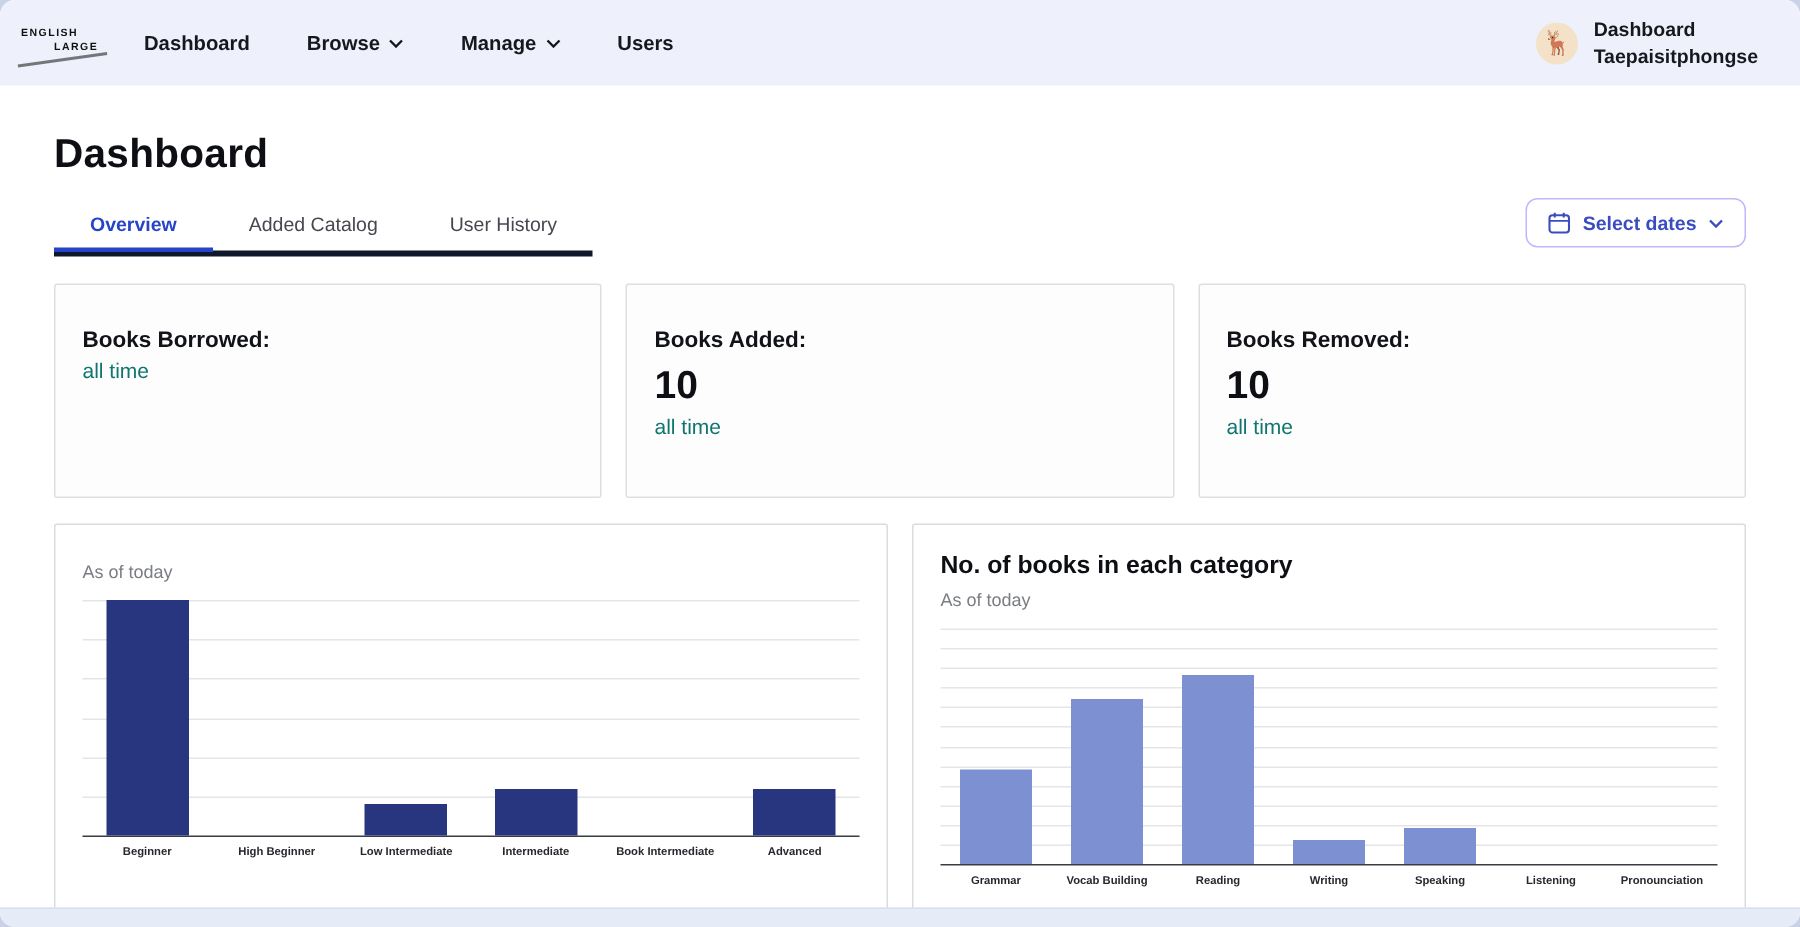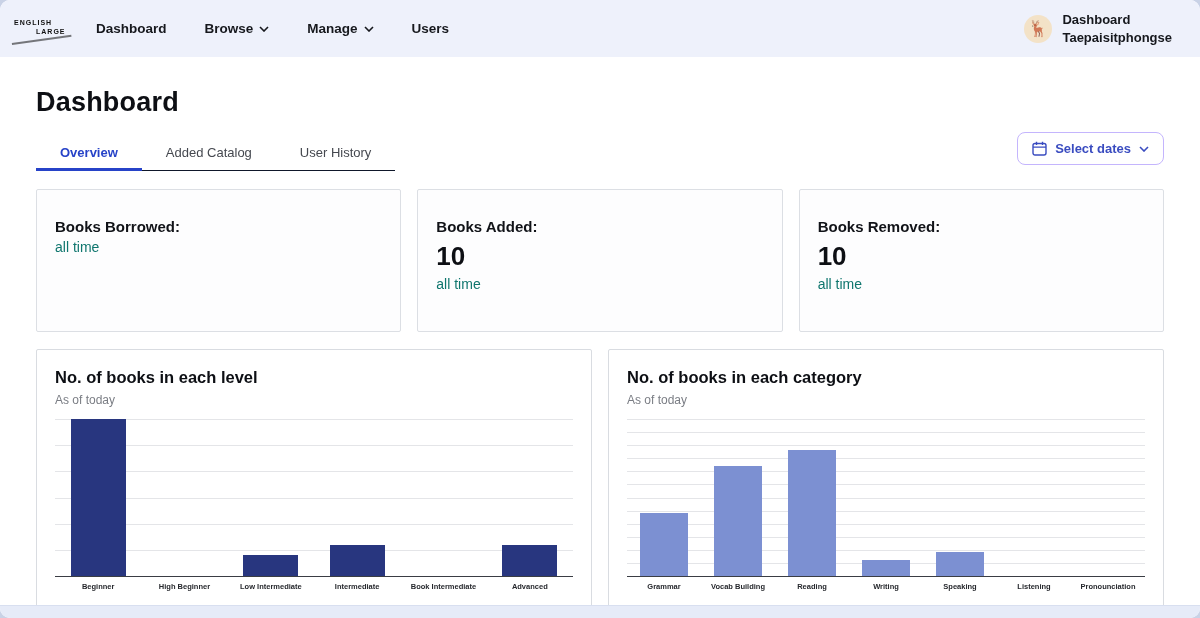--- a/index.html
+++ b/index.html
@@ -25,21 +25,21 @@
   .nav-item svg { display:block; }
   .nav-user { margin-left:auto; display:flex; align-items:center; gap:10px; }
   .avatar { width:28px; height:28px; border-radius:50%; background:#f3e2c7; display:flex; align-items:center; justify-content:center; font-size:16px; overflow:hidden; }
   .user-name { font-size:13px; font-weight:700; color:#16181d; line-height:1.35; }
 
   
   .main { padding: 0 36px; }
   .page-title { font-size: 27px; font-weight: 800; color: #0d0f14; margin-top: 30px; letter-spacing: .2px; }
 
   .tabs-row { display:flex; justify-content:space-between; align-items:flex-end; margin-top: 14px; }
-  .tabs { display:flex; border-bottom: 1px solid #0f172a; }
+  .tabs { display:flex; border-bottom: 4px solid #0f172a; }
   .tab { padding: 9px 24px 10px; font-size: 13px; color:#45484f; cursor:pointer; position:relative; white-space:nowrap; }
   .tab.active { color:#2743c8; font-weight:700; }
   .tab.active::after { content:""; position:absolute; left:0; right:0; bottom:-1px; height:3px; background:#2743c8; }
 
   .date-btn {
     display:flex; align-items:center; gap:8px; background:#fff;
     border:1px solid #c4b5fd; border-radius:8px; padding:8px 14px;
     font-size:13px; font-weight:700; color:#3a4cc0; cursor:pointer; margin-bottom:6px;
   }
   .date-btn svg { display:block; }
@@ -150,21 +150,20 @@
       </div>
       <div class="stat-card">
         <div class="stat-label">Books Removed:</div>
         <div class="stat-value">10</div>
         <div class="stat-period">all time</div>
       </div>
     </div>
 
     <div class="charts-row">
       <div class="chart-card">
-        <div class="chart-title">No. of books in each level</div>
         <div class="chart-subtitle">As of today</div>
         <div class="chart-plot">
             <div class="gridline" style="top: 0%;"></div>
             <div class="gridline" style="top: 16.6667%;"></div>
             <div class="gridline" style="top: 33.3333%;"></div>
             <div class="gridline" style="top: 50%;"></div>
             <div class="gridline" style="top: 66.6667%;"></div>
             <div class="gridline" style="top: 83.3333%;"></div>
             <div class="bars">
               <div class="bar-slot">

